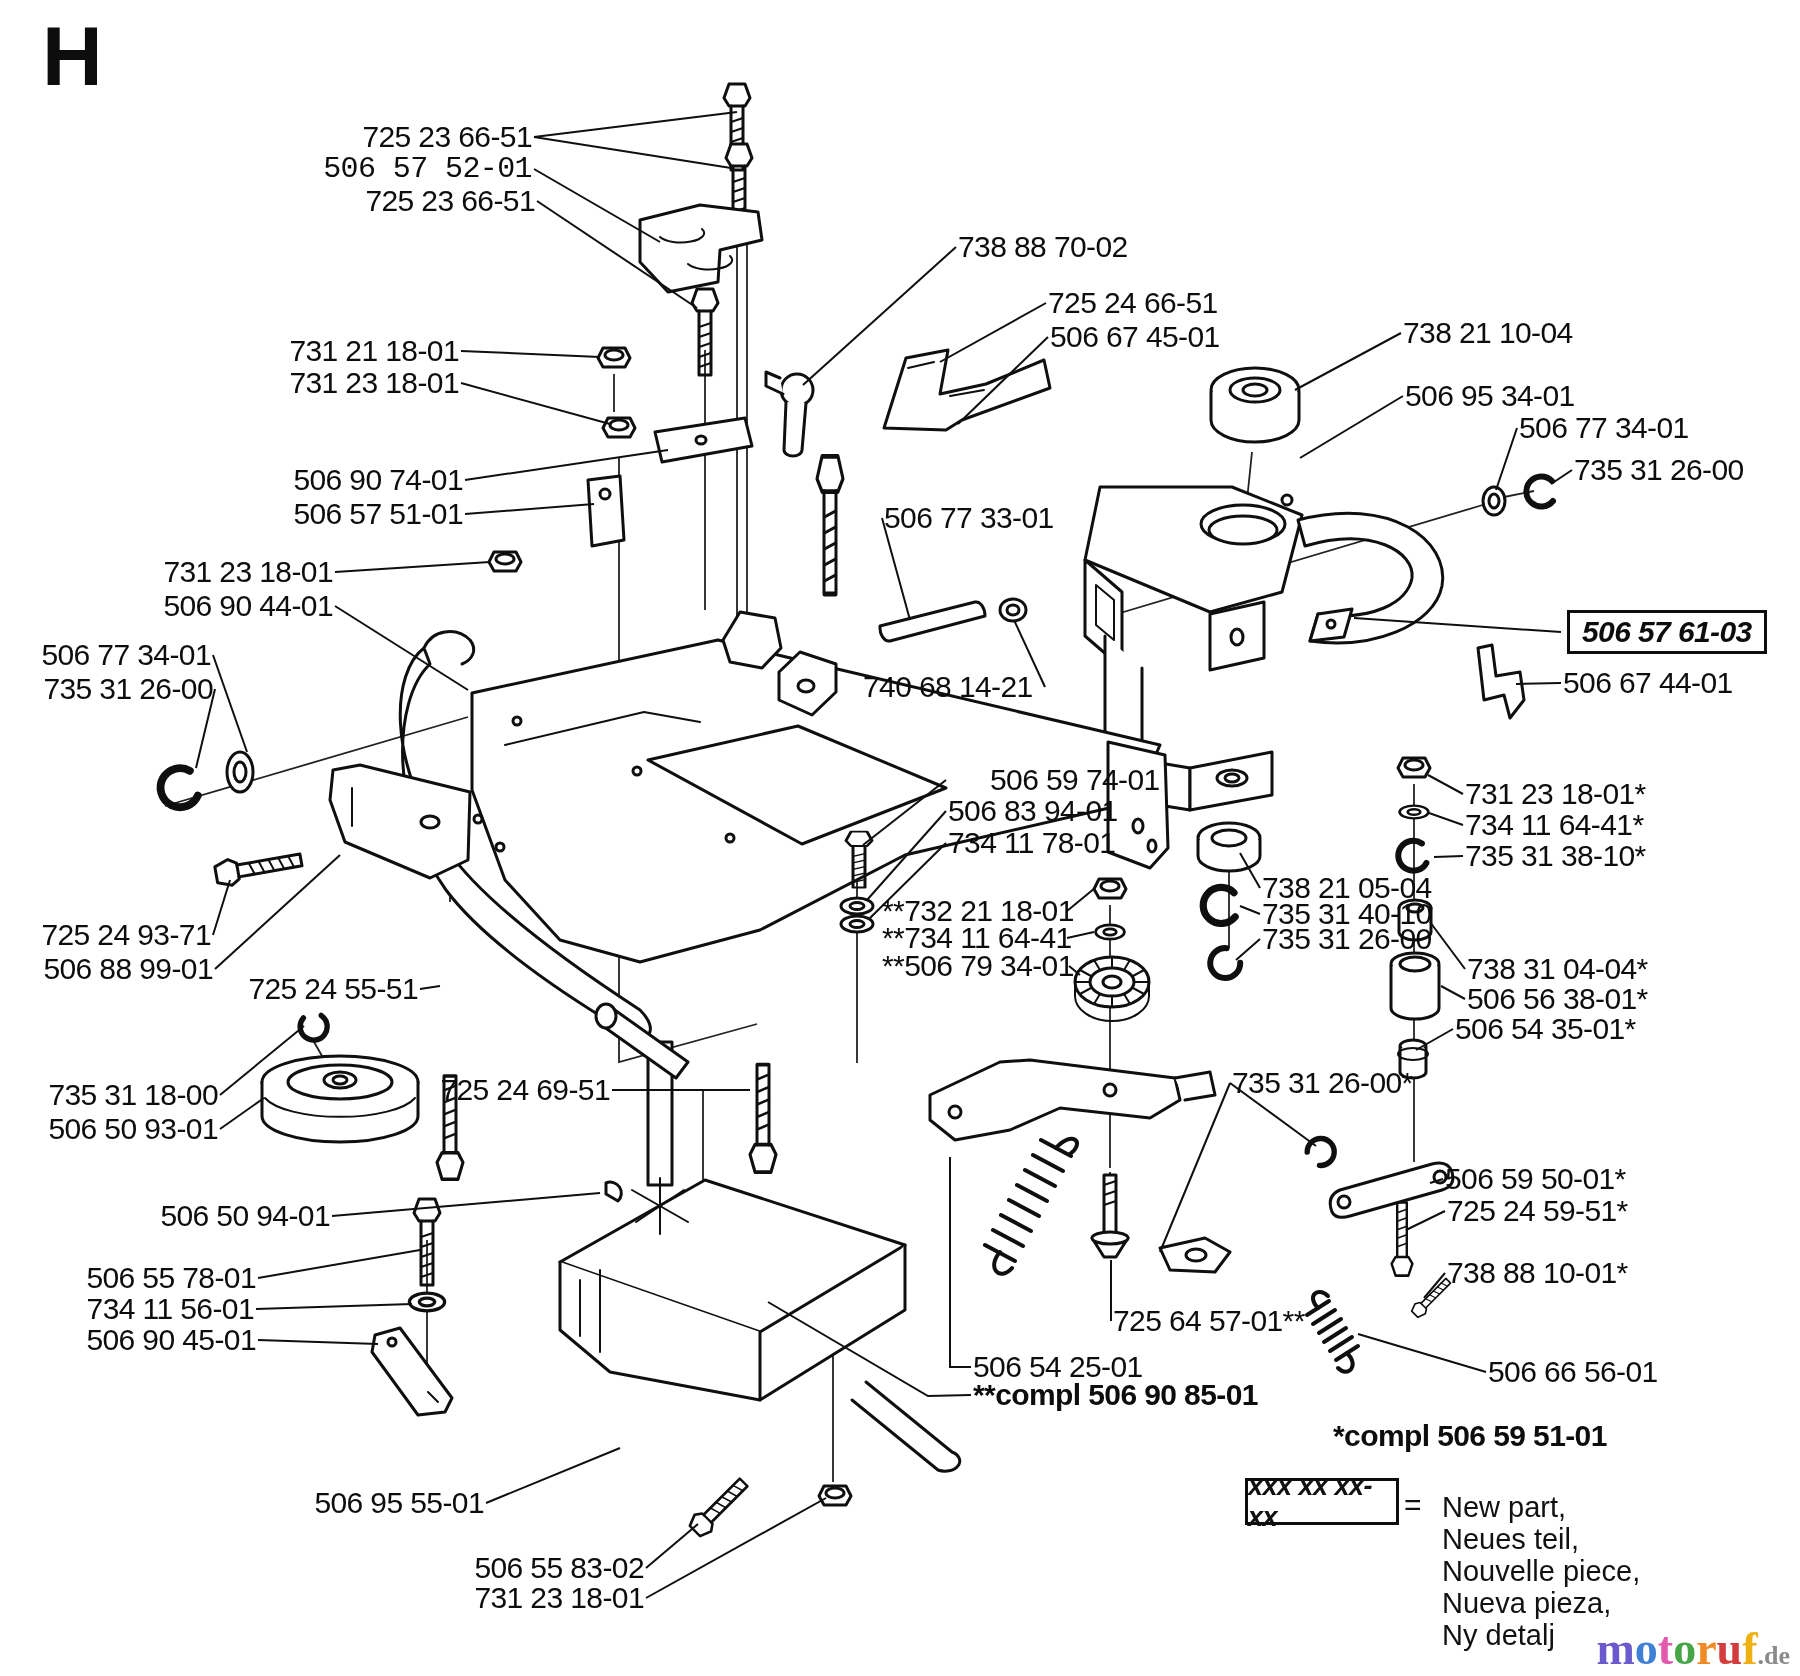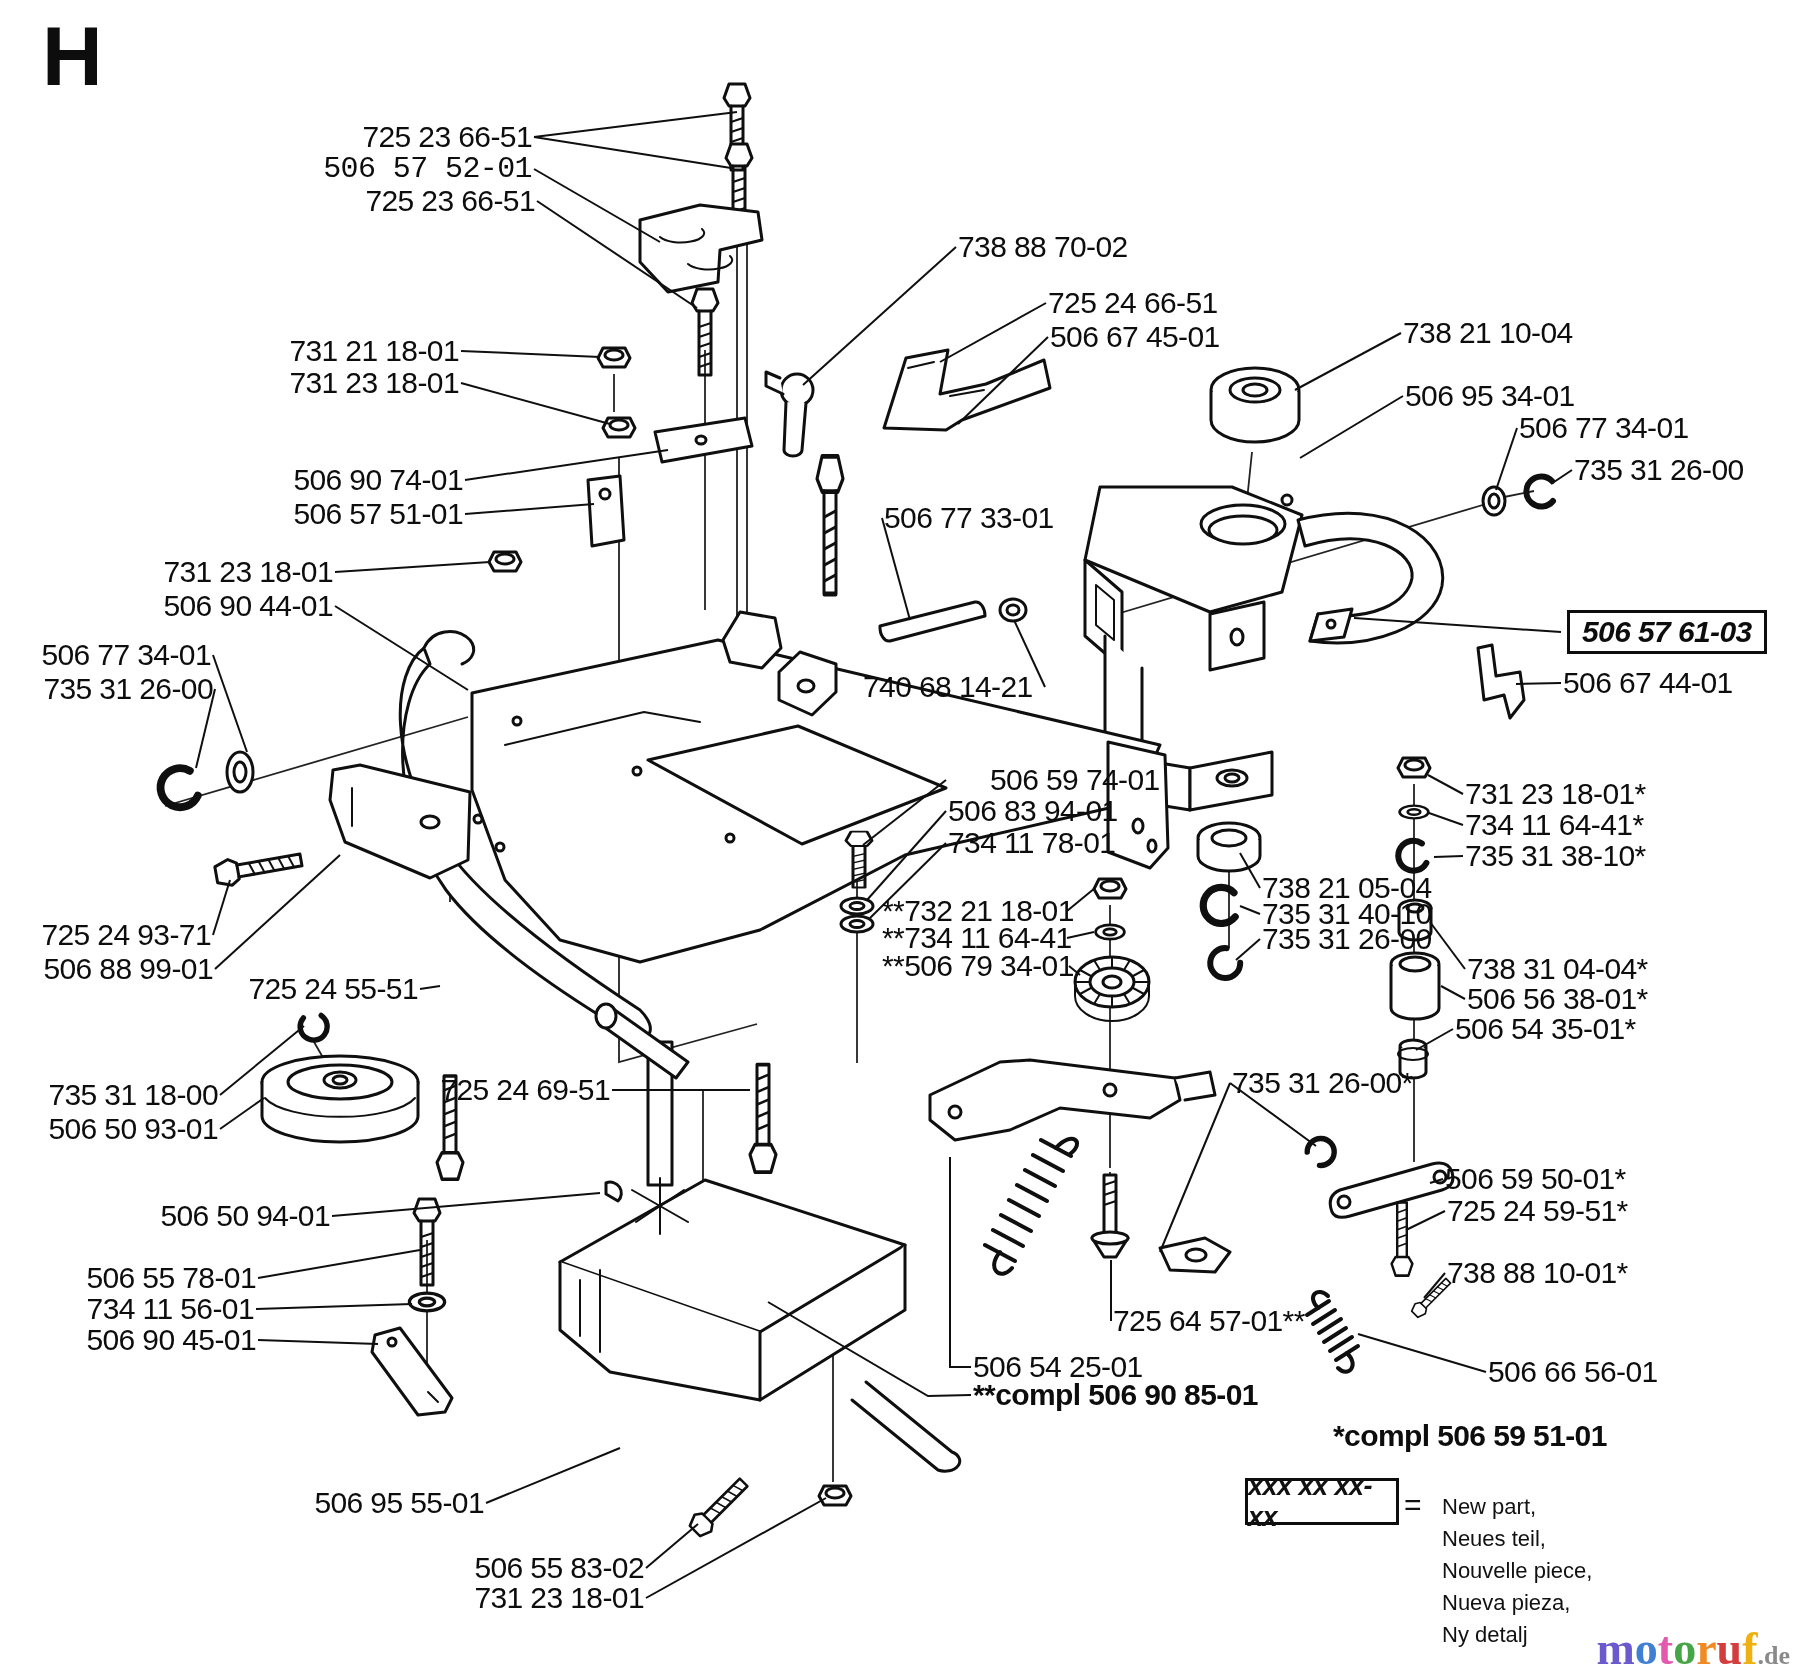--- a/index.html
+++ b/index.html
@@ -20,21 +20,21 @@
   .plabel.boxed{
     border:3px solid #0d0d0d;padding:4px 12px;font-style:italic;font-weight:bold;
     background:#fff;
   }
   .legend-box{
     position:absolute;left:1245px;top:1478px;width:148px;height:41px;
     border:3px solid #0d0d0d;display:flex;align-items:center;justify-content:center;
     font-size:27px;font-weight:bold;font-style:italic;letter-spacing:-0.5px;background:#fff;
   }
   .legend-eq{position:absolute;left:1404px;top:1488px;font-size:30px;}
-  .legend-lines{position:absolute;left:1442px;top:1491px;font-size:22px;line-height:32px;}
+  .legend-lines{position:absolute;left:1442px;top:1491px;font-size:29px;line-height:32px;}
   .watermark{
     position:absolute;right:10px;bottom:4px;font-family:"Liberation Serif",serif;
     font-weight:bold;font-size:46px;letter-spacing:0px;line-height:1;
   }
   .watermark .de{font-size:26px;color:#8a8a8a;font-weight:bold;}
 </style>
 </head>
 <body>
 
 <div class="stage">

